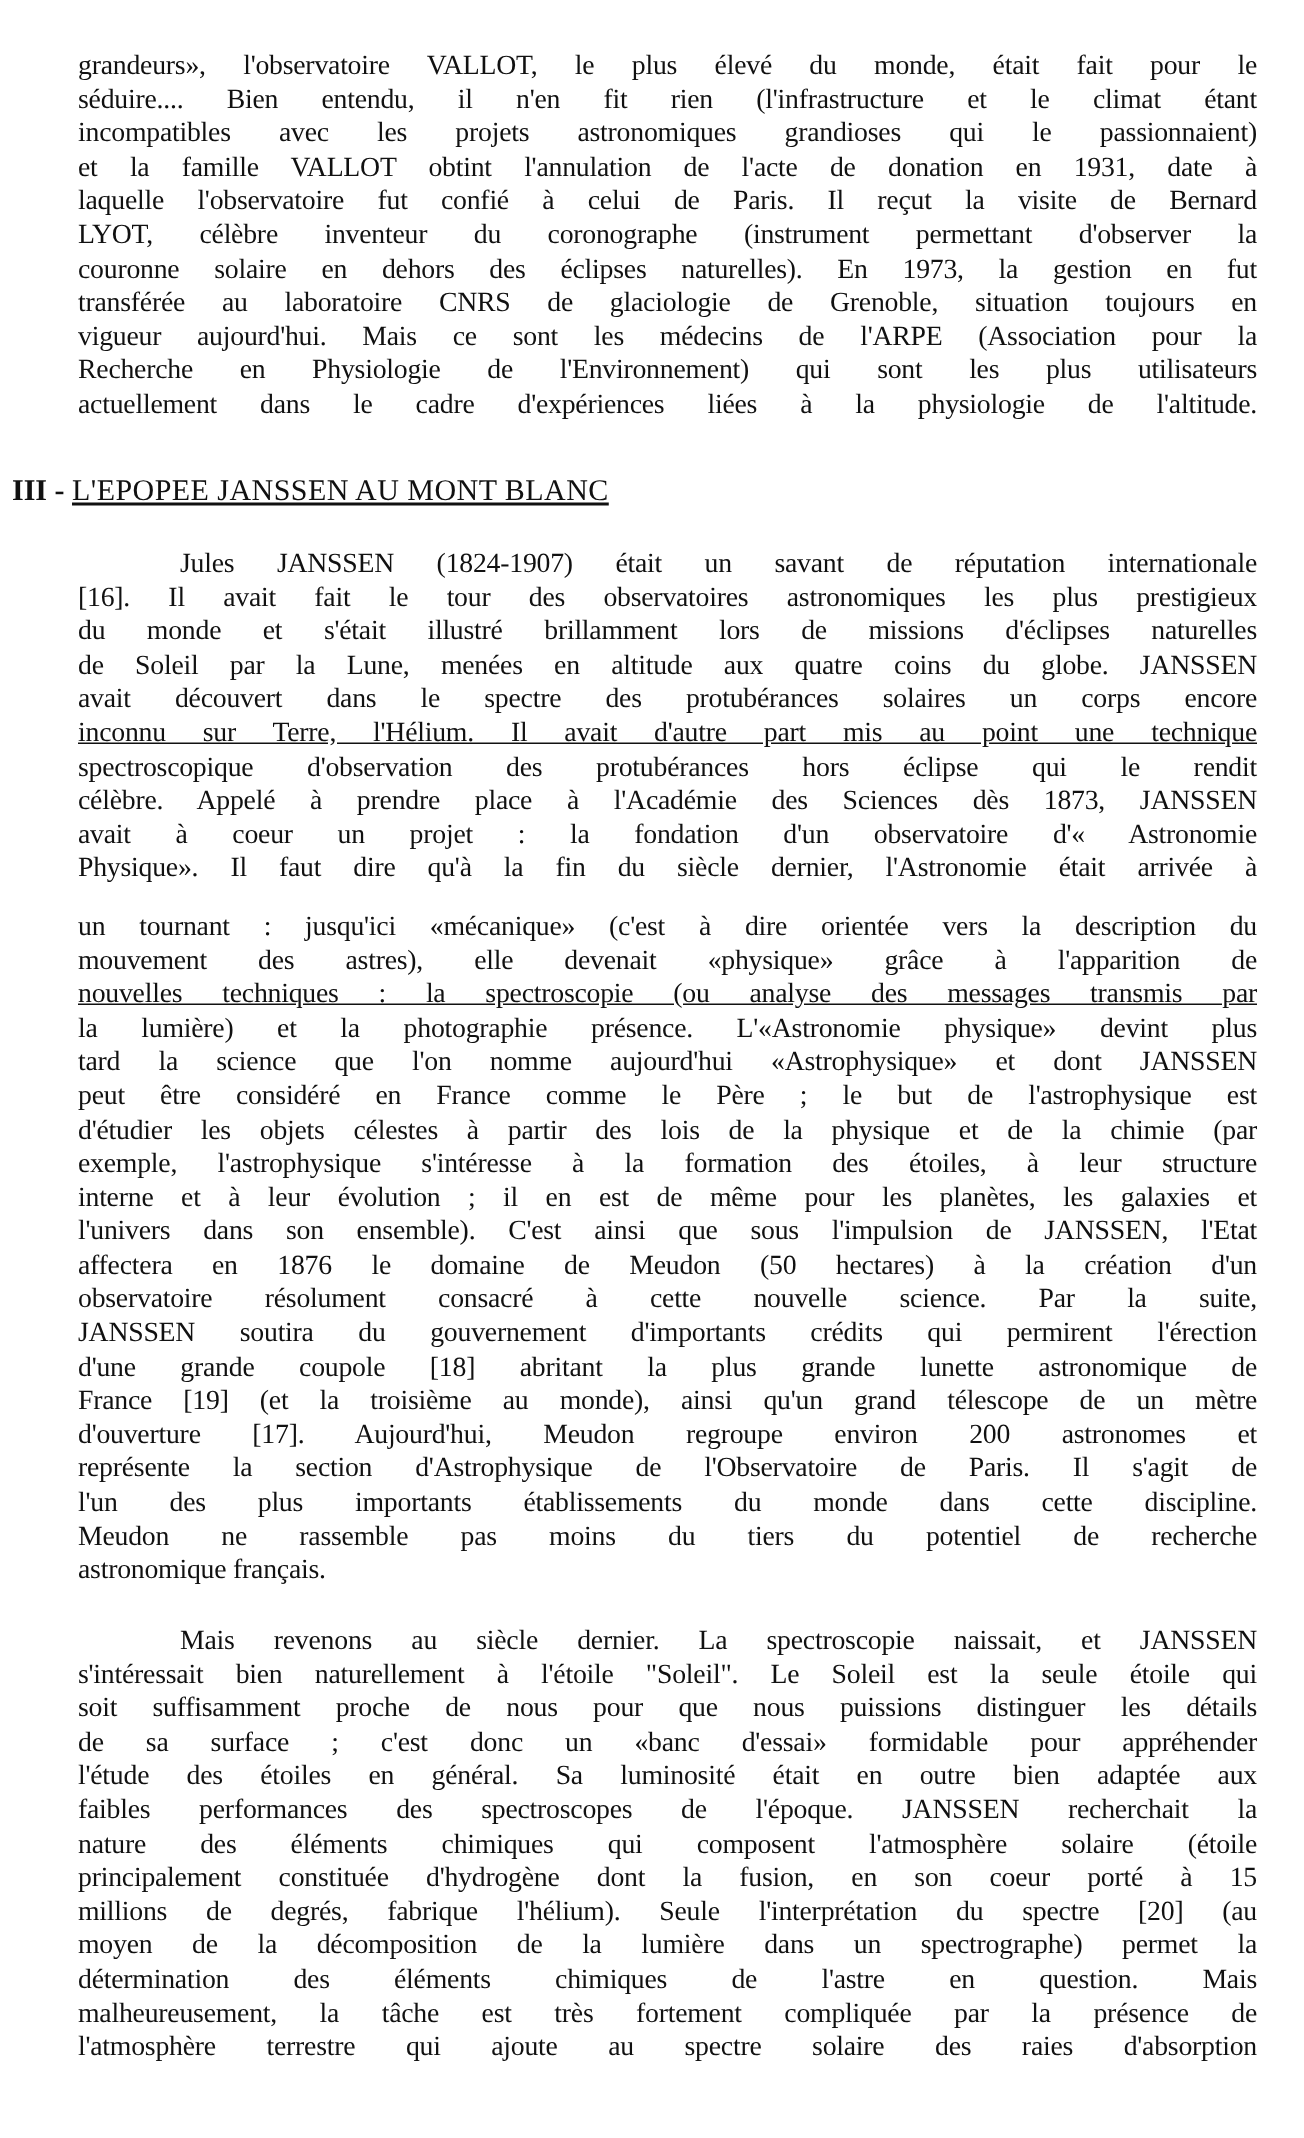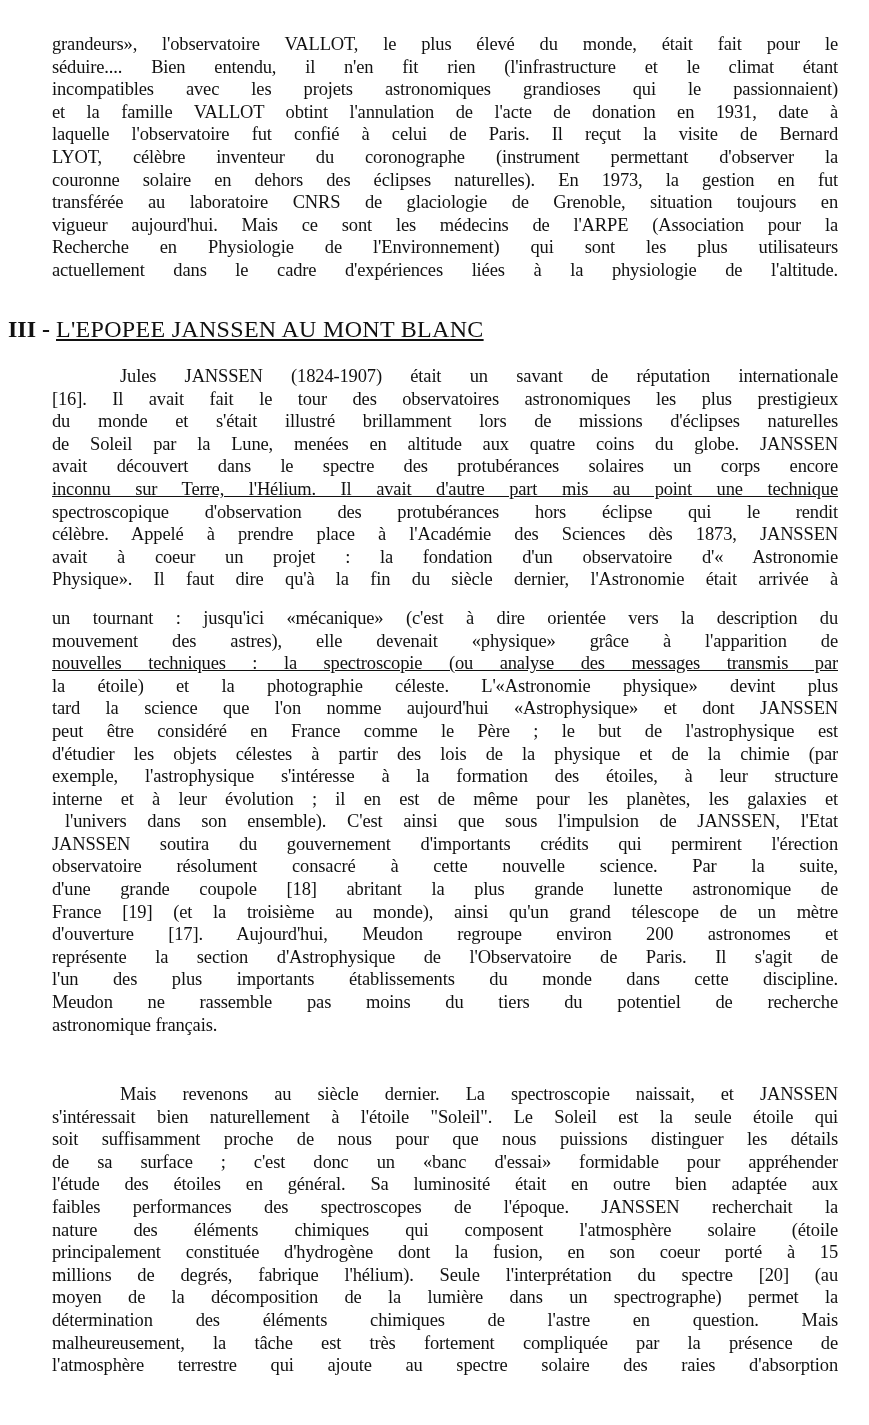--- a/index.html
+++ b/index.html
@@ -16,21 +16,21 @@
     font-stretch: condensed; letter-spacing: -0.15px;
   }
   .para .ln { display: block; text-align: justify; text-align-last: justify; white-space: nowrap; }
   .para .ln.last { text-align-last: left; }
   .para .ln.indent { padding-left: 68px; }
   #p1 { top: 33px; }
   #p2 { top: 365px; }
   #p3 { top: 1083px; }
   .heading {
     position: absolute; left: 8px; top: 316px;
-    font-size: 24px; font-weight: bold; white-space: nowrap;
+    font-size: 20px; font-weight: bold; white-space: nowrap;
     font-family: "Liberation Serif", "DejaVu Serif", serif;
     text-align: right;
   }
   .heading .num { font-weight: bold; }
   .heading .title { text-decoration: underline; text-decoration-thickness: 2px; text-underline-offset: 2px; font-weight: normal; letter-spacing: 0.3px; }
 </style>
 </head>
 <body>
 
 <div class="page">
@@ -60,29 +60,30 @@
       <span class="ln" style="white-space: normal;">de Soleil par la Lune, menées en altitude aux quatre coins du globe. JANSSEN</span>
       <span class="ln" style="white-space: normal;">avait découvert dans le spectre des protubérances solaires un corps encore</span>
       <span class="ln" style="white-space: normal; text-decoration: underline;">inconnu sur Terre, l'Hélium. Il avait d'autre part mis au point une technique</span>
       <span class="ln" style="white-space: normal;">spectroscopique d'observation des protubérances hors éclipse qui le rendit</span>
       <span class="ln" style="white-space: normal;">célèbre. Appelé à prendre place à l'Académie des Sciences dès 1873, JANSSEN</span>
       <span class="ln" style="white-space: normal;">avait à coeur un projet : la fondation d'un observatoire d'« Astronomie</span>
       <span class="ln" style="white-space: normal;">Physique». Il faut dire qu'à la fin du siècle dernier, l'Astronomie était arrivée à</span>
       <span class="ln" style="white-space: normal; margin-top: 16px;">un tournant : jusqu'ici «mécanique» (c'est à dire orientée vers la description du</span>
       <span class="ln" style="white-space: normal;">mouvement des astres), elle devenait «physique» grâce à l'apparition de</span>
       <span class="ln" style="white-space: normal; text-decoration: underline;">nouvelles techniques : la spectroscopie (ou analyse des messages transmis par</span>
-      <span class="ln" style="white-space: normal;">la étoile) et la photographie céleste. L'«Astronomie physique» devint plus</span>
+      <span class="ln" style="white-space: normal;">la lumière) et la photographie présence. L'«Astronomie physique» devint plus</span>
       <span class="ln" style="white-space: normal;">tard la science que l'on nomme aujourd'hui «Astrophysique» et dont JANSSEN</span>
       <span class="ln" style="white-space: normal;">peut être considéré en France comme le Père ; le but de l'astrophysique est</span>
       <span class="ln" style="white-space: normal;">d'étudier les objets célestes à partir des lois de la physique et de la chimie (par</span>
       <span class="ln" style="white-space: normal;">exemple, l'astrophysique s'intéresse à la formation des étoiles, à leur structure</span>
       <span class="ln" style="white-space: normal;">interne et à leur évolution ; il en est de même pour les planètes, les galaxies et</span>
-      <span class="ln" style="white-space: normal; margin-left: 13px;">l'univers dans son ensemble). C'est ainsi que sous l'impulsion de JANSSEN, l'Etat</span>
+      <span class="ln" style="white-space: normal;">l'univers dans son ensemble). C'est ainsi que sous l'impulsion de JANSSEN, l'Etat</span>
+      <span class="ln" style="white-space: normal;">affectera en 1876 le domaine de Meudon (50 hectares) à la création d'un</span>
+      <span class="ln" style="white-space: normal;">observatoire résolument consacré à cette nouvelle science. Par la suite,</span>
       <span class="ln" style="white-space: normal;">JANSSEN soutira du gouvernement d'importants crédits qui permirent l'érection</span>
-      <span class="ln" style="white-space: normal;">observatoire résolument consacré à cette nouvelle science. Par la suite,</span>
       <span class="ln" style="white-space: normal;">d'une grande coupole [18] abritant la plus grande lunette astronomique de</span>
       <span class="ln" style="white-space: normal;">France [19] (et la troisième au monde), ainsi qu'un grand télescope de un mètre</span>
       <span class="ln" style="white-space: normal;">d'ouverture [17]. Aujourd'hui, Meudon regroupe environ 200 astronomes et</span>
       <span class="ln" style="white-space: normal;">représente la section d'Astrophysique de l'Observatoire de Paris. Il s'agit de</span>
       <span class="ln" style="white-space: normal;">l'un des plus importants établissements du monde dans cette discipline.</span>
       <span class="ln" style="white-space: normal;">Meudon ne rassemble pas moins du tiers du potentiel de recherche</span>
       <span class="ln last" style="white-space: normal;">astronomique français.</span>
     </div>
 
   <div id="p3" class="para">

